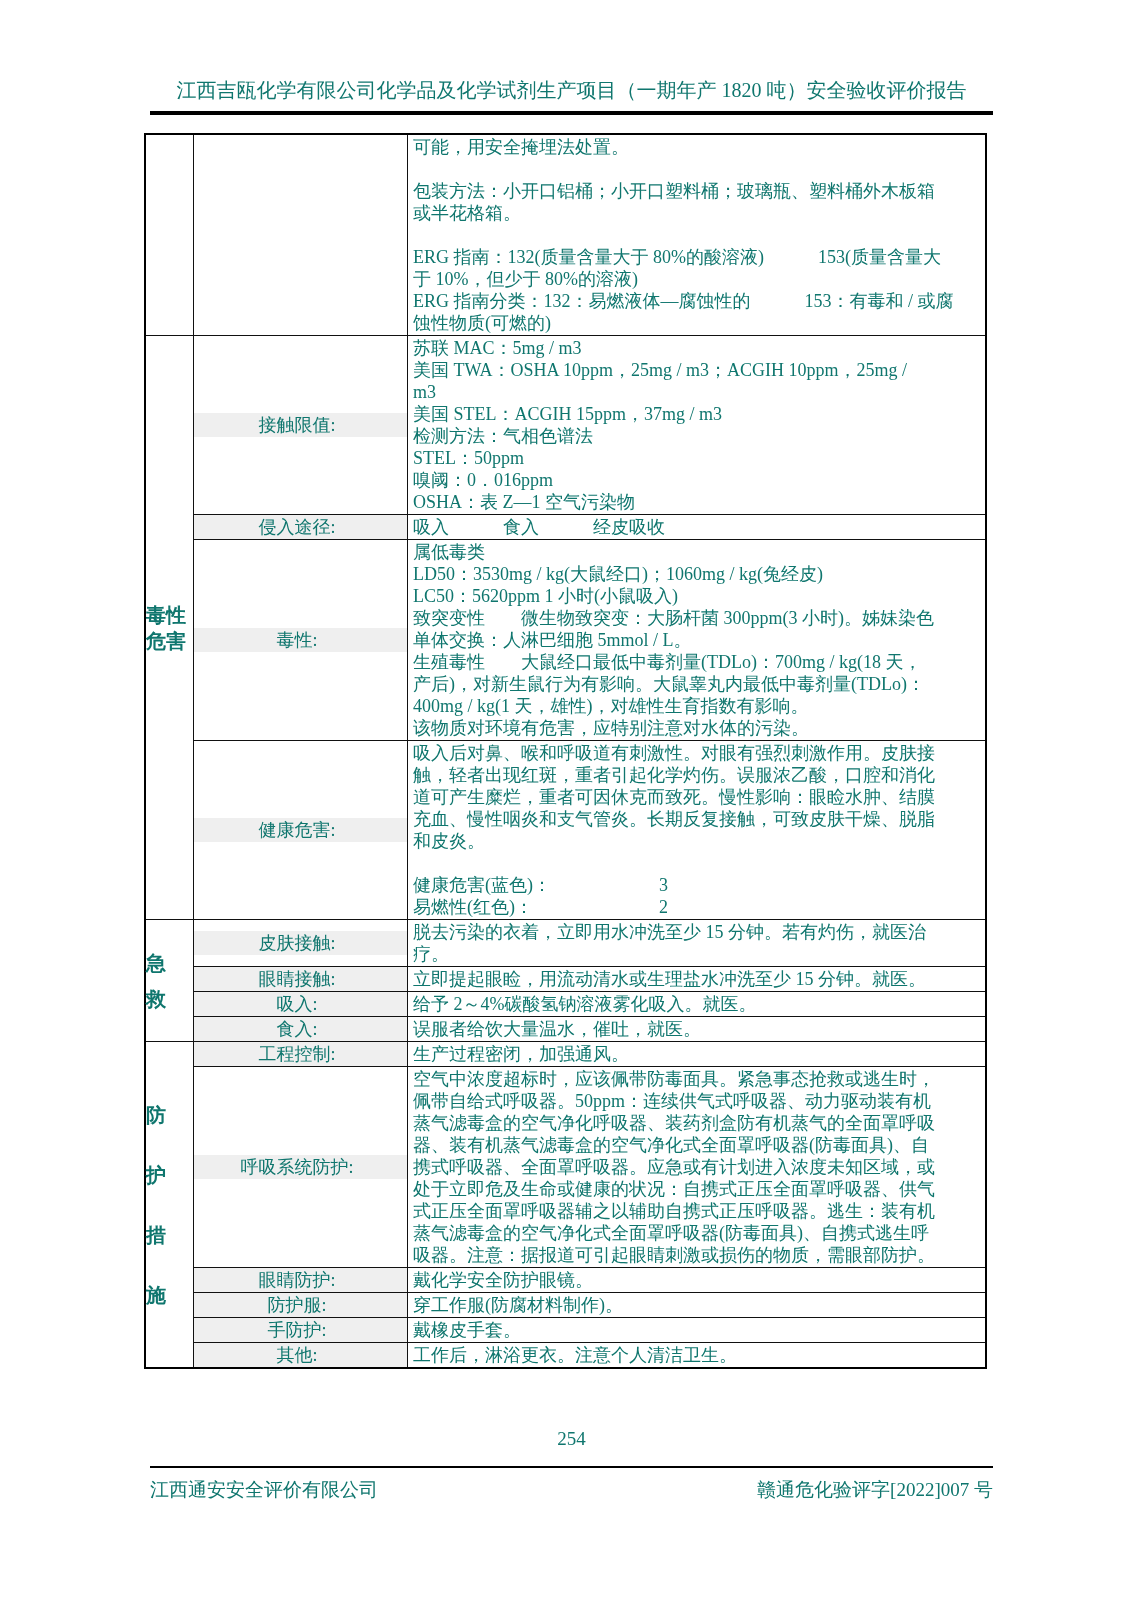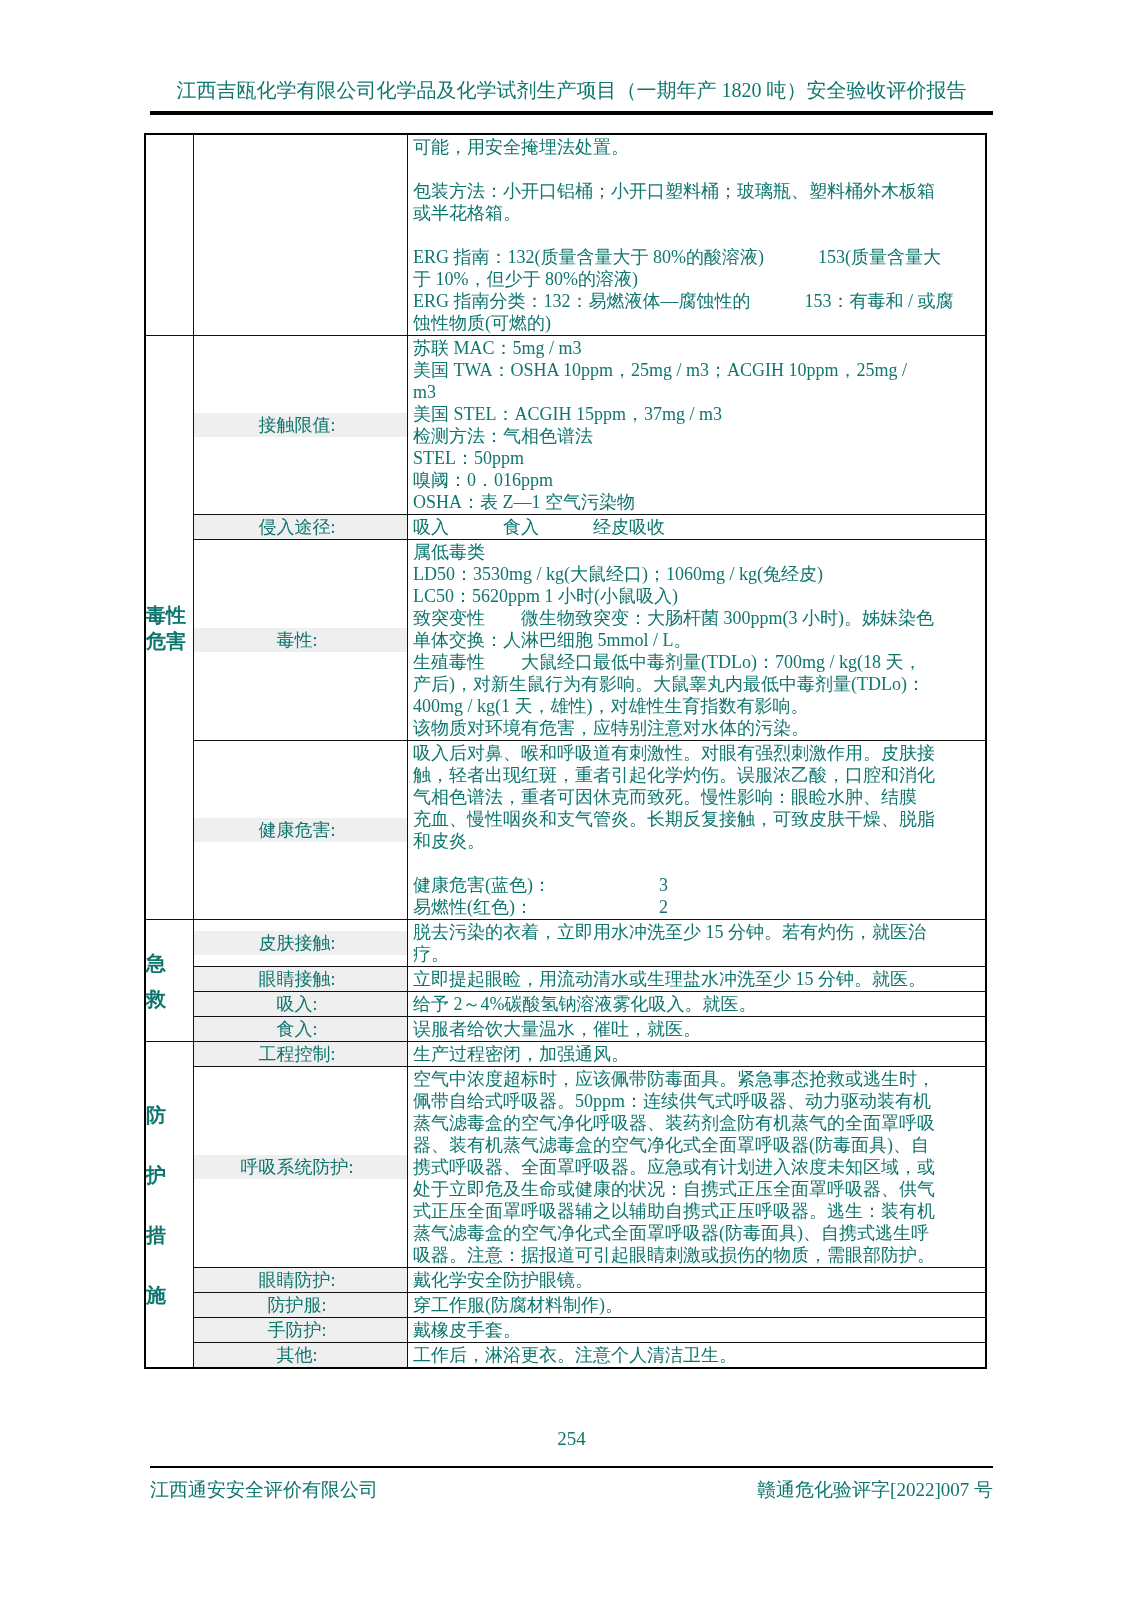--- a/index.html
+++ b/index.html
@@ -165,21 +165,21 @@
               <div class="bl">该物质对环境有危害，应特别注意对水体的污染。</div>
             </div>
         </div>
         <div class="trow">
           <div class="label-cell">
             <span class="label">健康危害:</span>
           </div>
           <div class="content-cell">
               <div class="bl">吸入后对鼻、喉和呼吸道有刺激性。对眼有强烈刺激作用。皮肤接</div>
               <div class="bl">触，轻者出现红斑，重者引起化学灼伤。误服浓乙酸，口腔和消化</div>
-              <div class="bl">气相色谱法，重者可因休克而致死。慢性影响：眼睑水肿、结膜</div>
+              <div class="bl">道可产生糜烂，重者可因休克而致死。慢性影响：眼睑水肿、结膜</div>
               <div class="bl">充血、慢性咽炎和支气管炎。长期反复接触，可致皮肤干燥、脱脂</div>
               <div class="bl">和皮炎。</div>
               <div class="bl"></div>
               <div class="bl">健康危害(蓝色)：　　　　　　3</div>
               <div class="bl">易燃性(红色)：　　　　　　　2</div>
             </div>
         </div>
       </div>
     </div>
 

